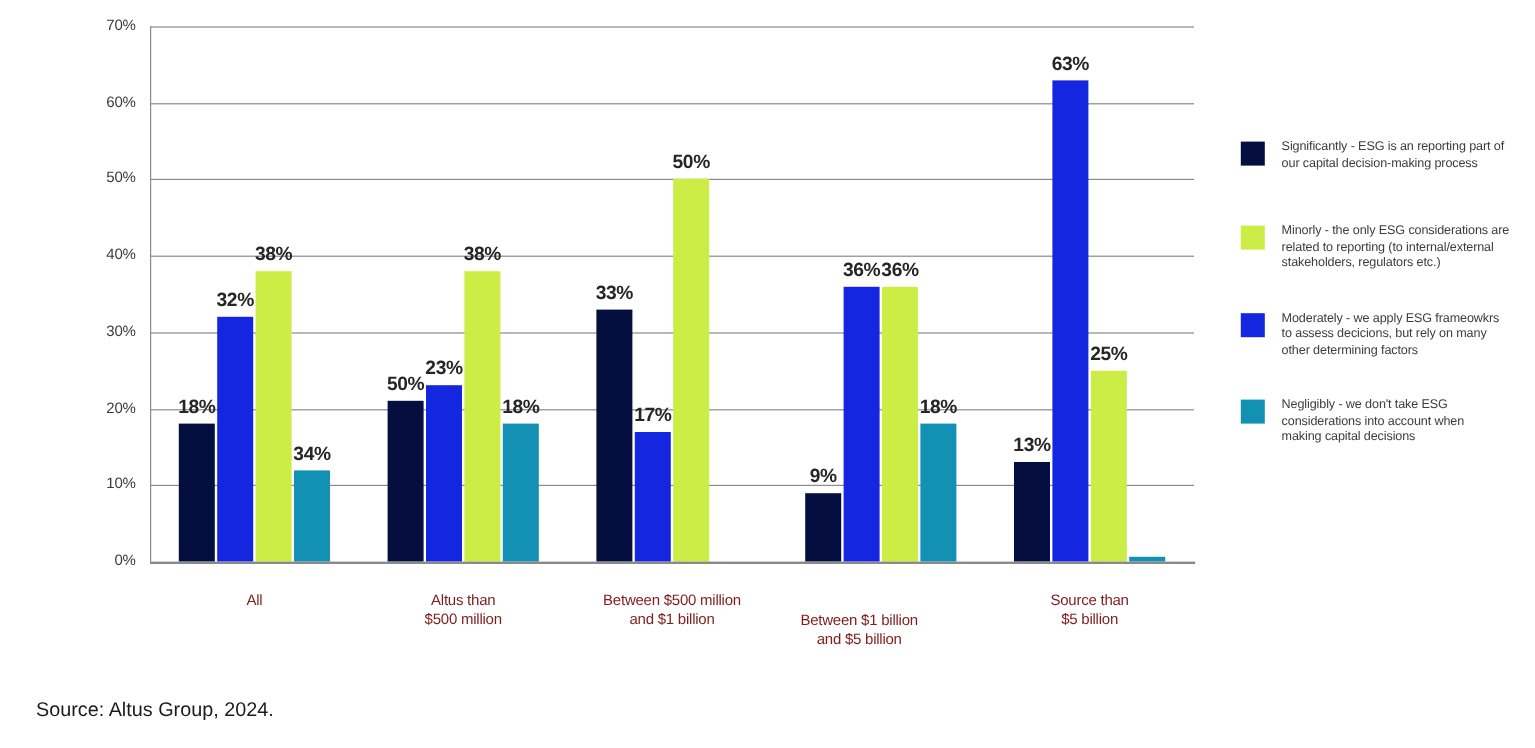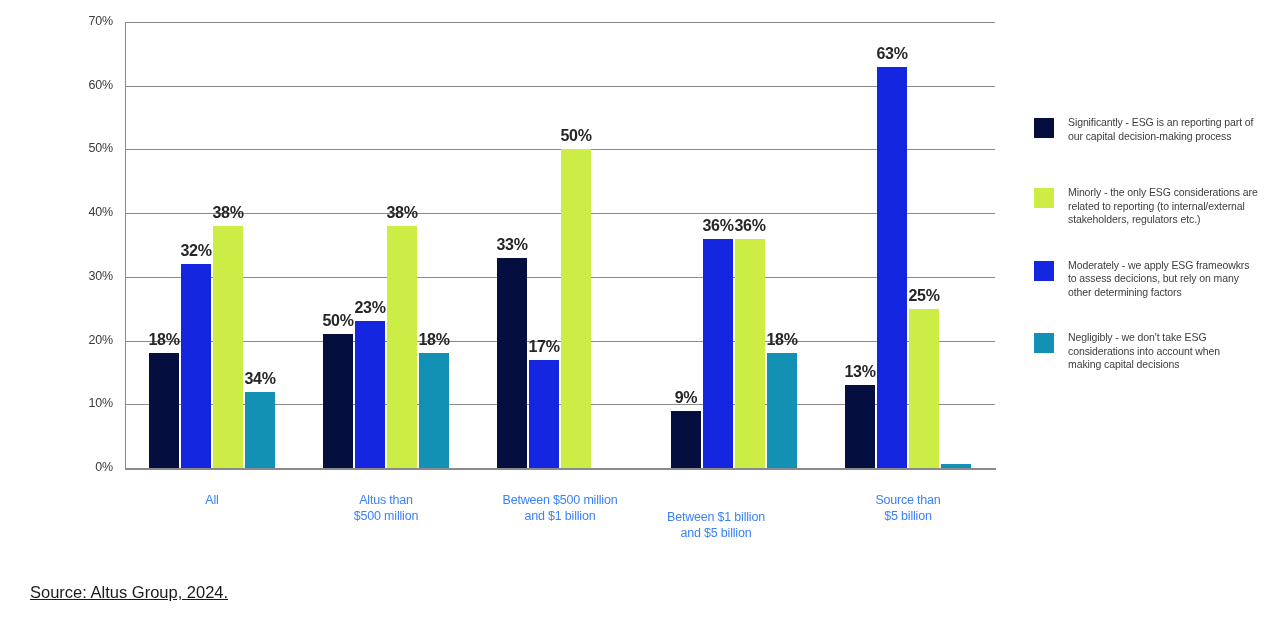--- a/index.html
+++ b/index.html
@@ -45,42 +45,42 @@
   .barwrap{position:absolute;bottom:0;height:446px;}
   .barlabel{
     position:absolute;left:50%;transform:translateX(-50%);
     font-size:16px;color:#262626;font-weight:600;white-space:nowrap;
     letter-spacing:-0.3px;
   }
 
   
   .xcat{
     position:absolute;top:492px;text-align:center;
-    font-size:12.5px;color:#3b82f6;line-height:16px;letter-spacing:-0.2px;
+    font-size:12.5px;color:#7f1d1d;line-height:16px;letter-spacing:-0.2px;
   }
 
   
   .legend{
     position:absolute;left:1034px;top:116px;width:245px;
   }
   .legend-item{
     position:relative;margin-bottom:32px;min-height:38px;
   }
   .legend-swatch{
     position:absolute;left:0;top:2px;width:20px;height:20px;
   }
   .legend-text{
     margin-left:34px;font-size:10.5px;color:#3d3d3d;line-height:13.5px;
     letter-spacing:-0.1px;
   }
 
   
   .source{
     position:absolute;left:30px;top:583px;
-    font-size:16.5px;color:#1b1b1b;text-decoration:underline;
+    font-size:16.5px;color:#1b1b1b;
   }
 </style>
 </head>
 <body>
 
 <div id="chart-root">
 
   <div class="clipped-title"></div>
 
   <div id="yticks">

